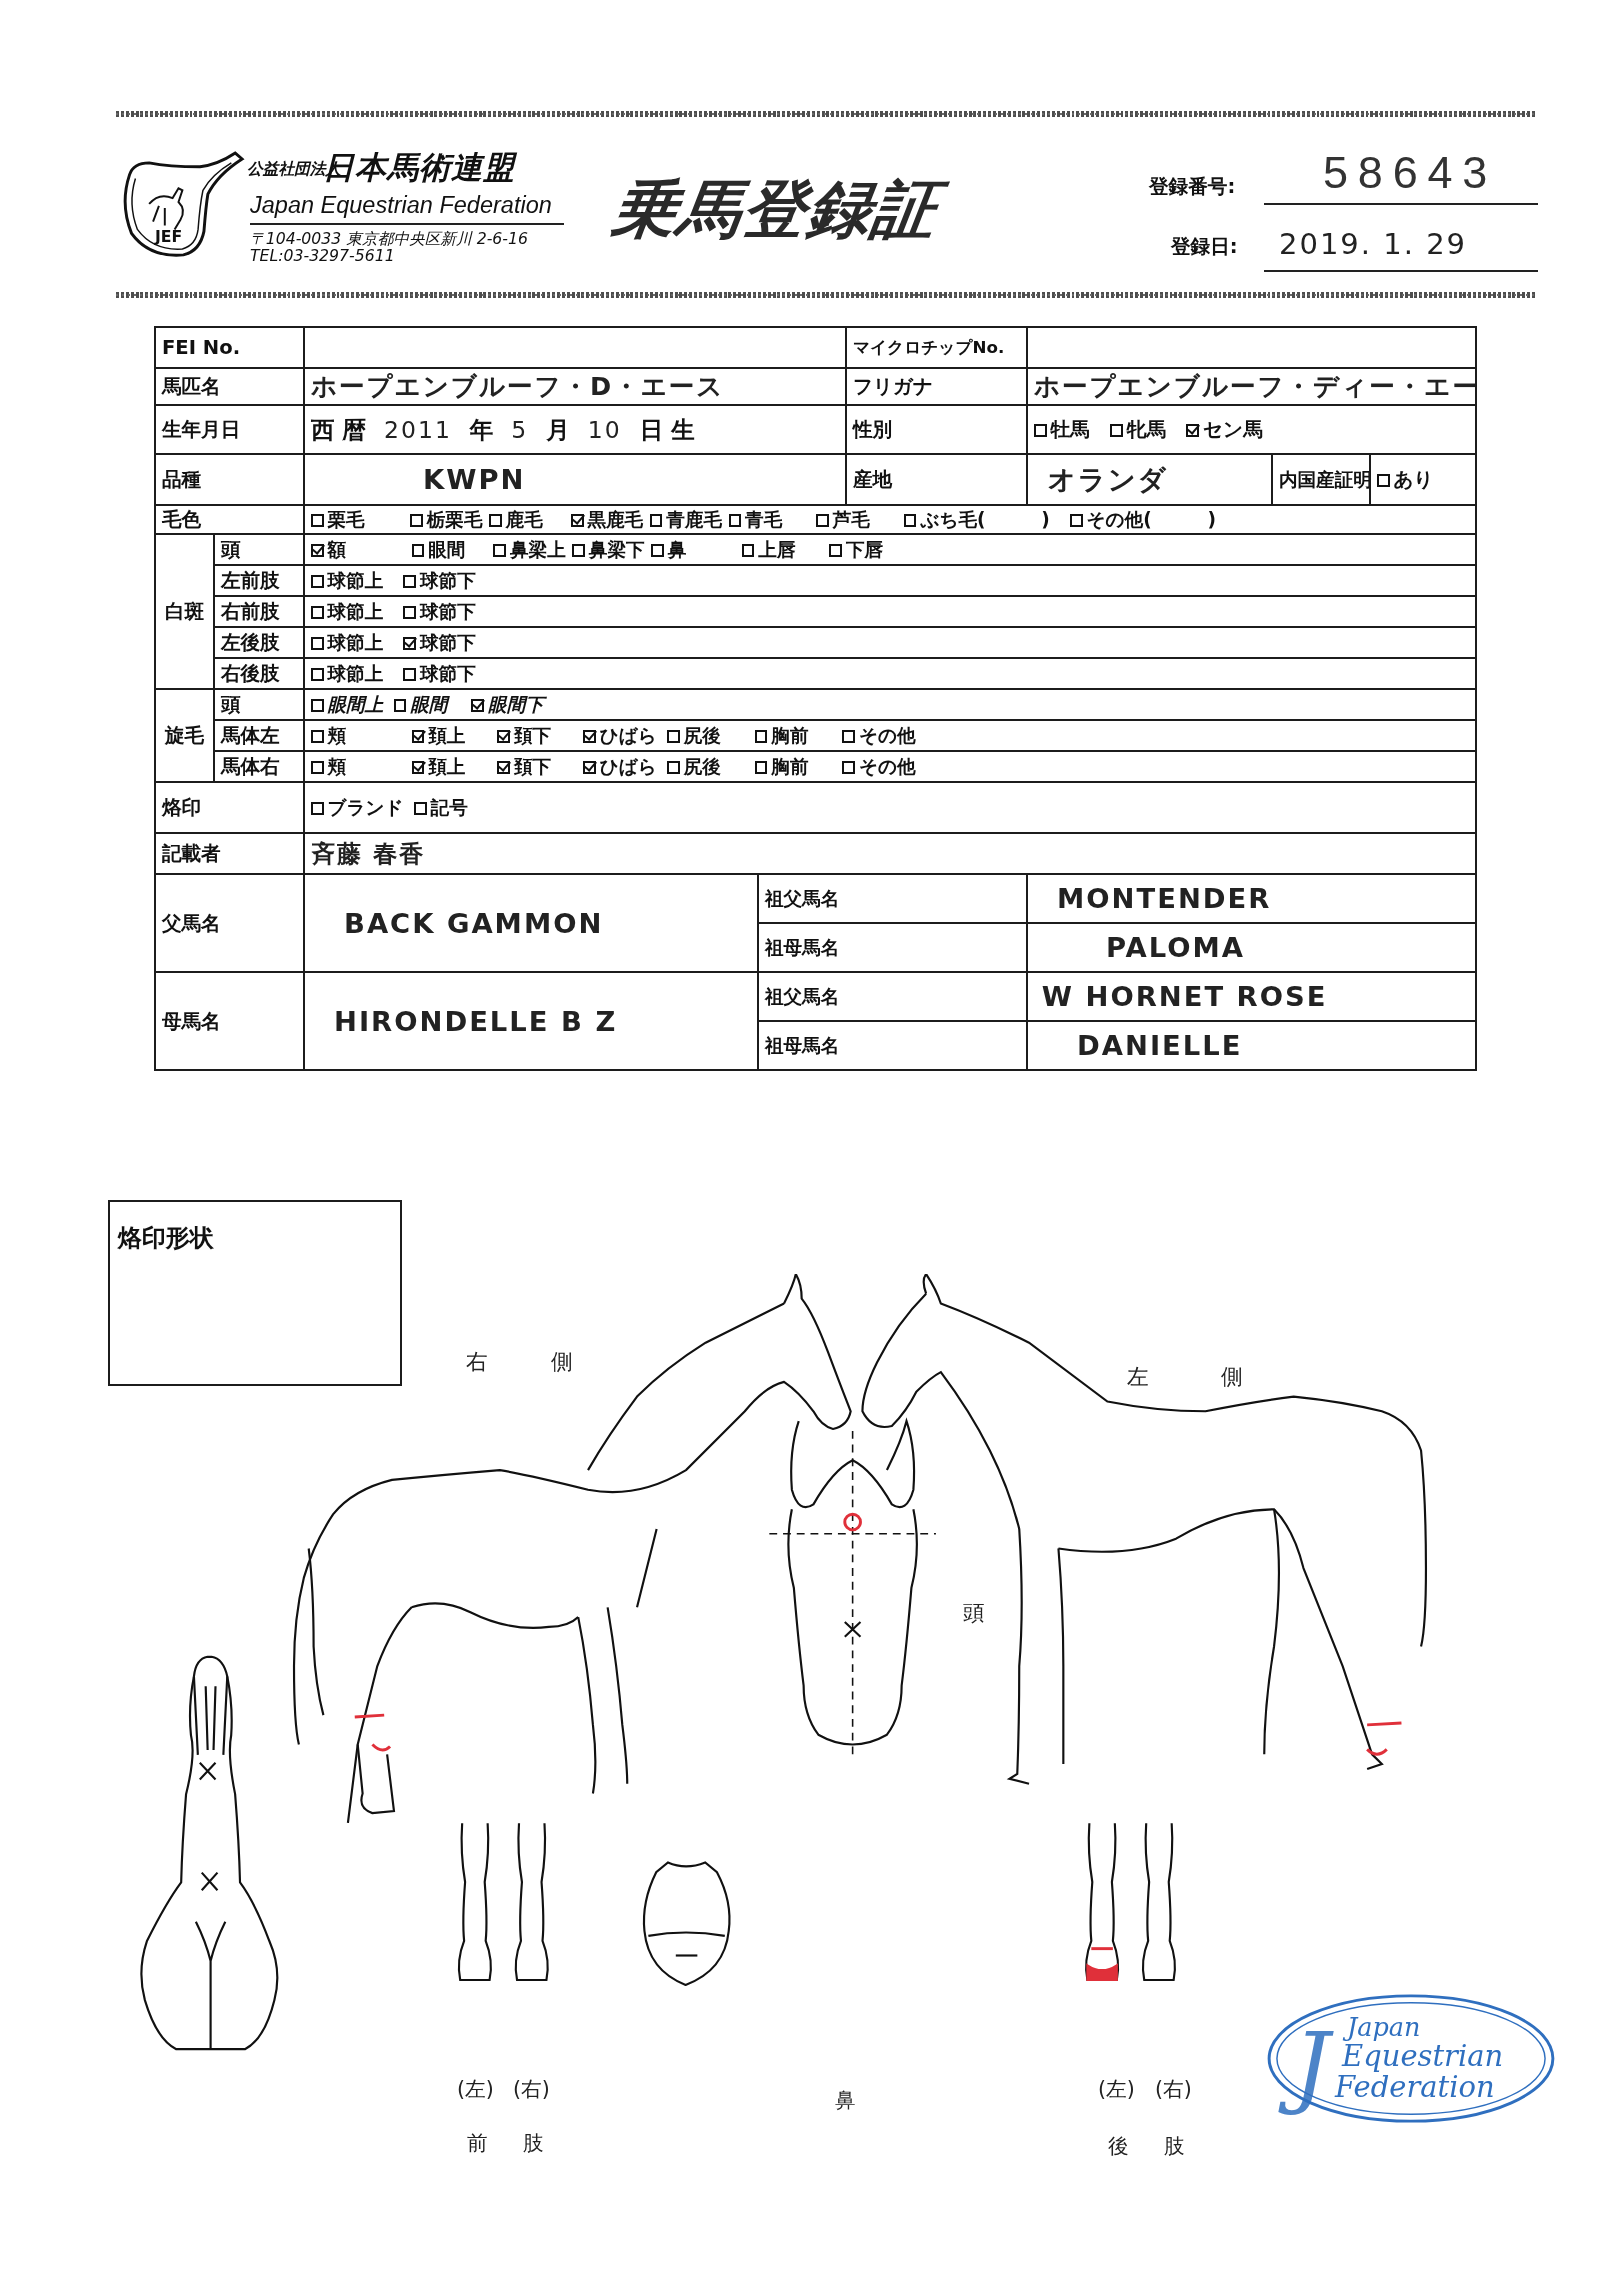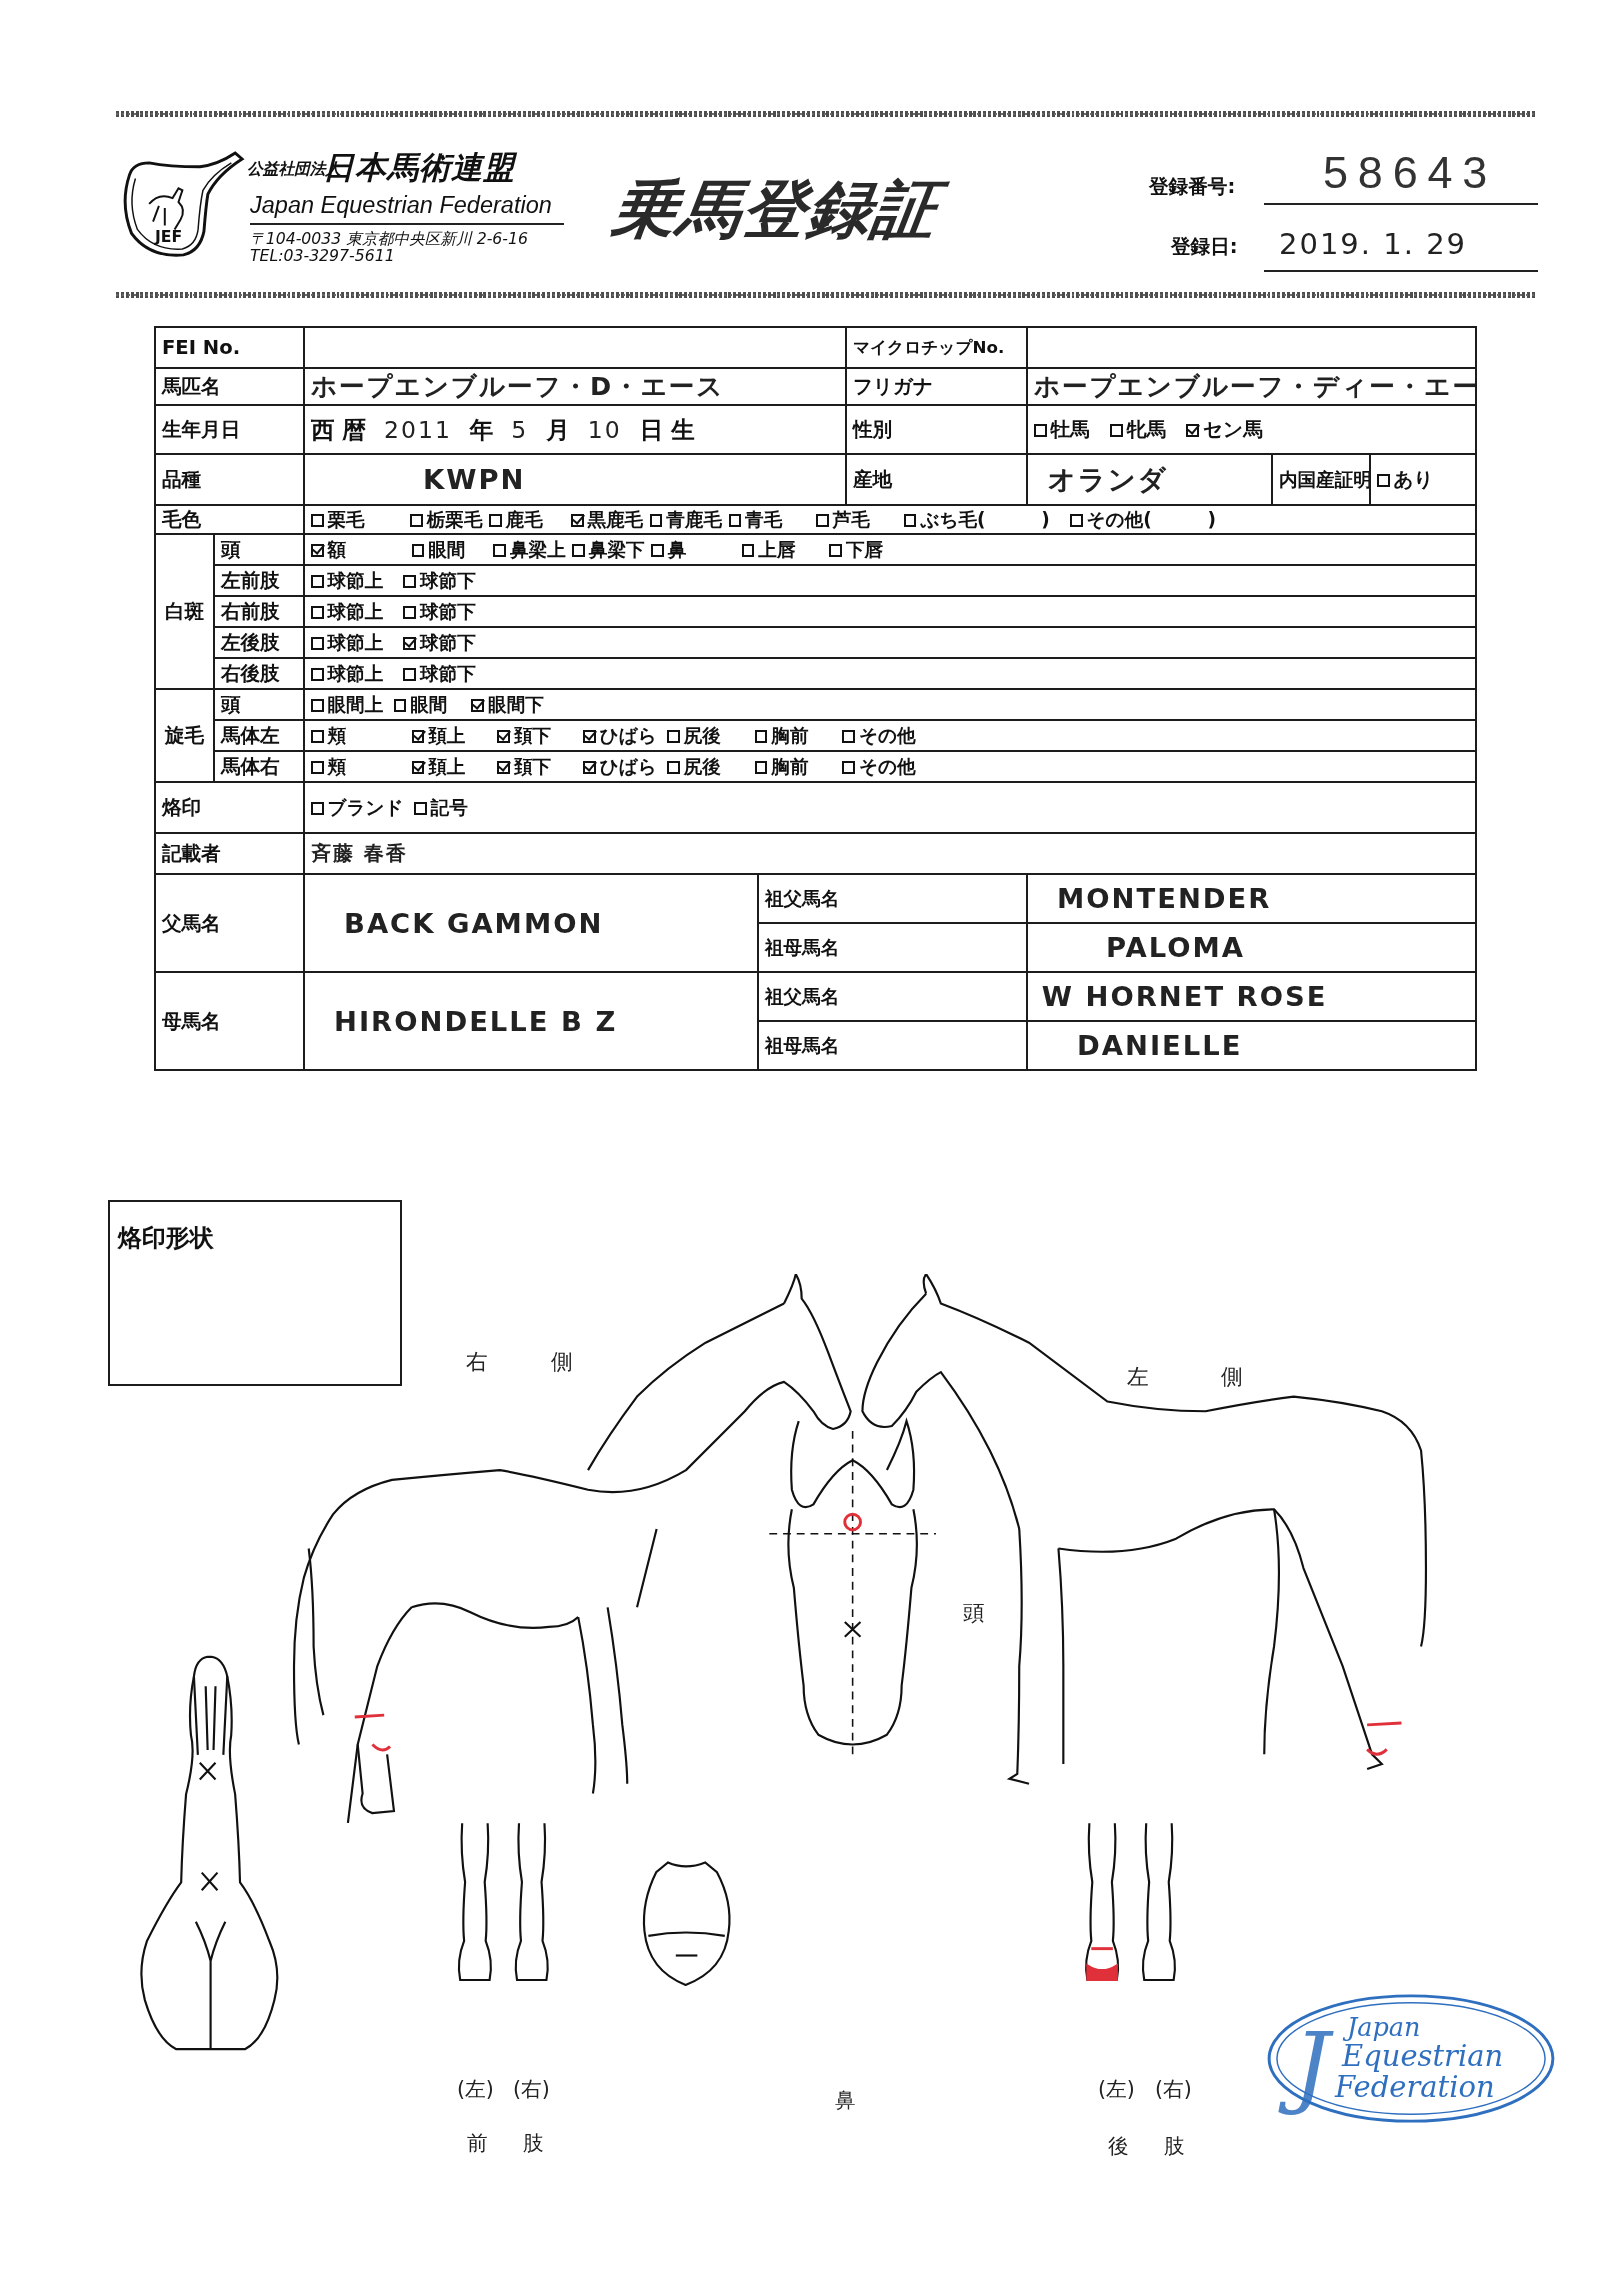--- a/index.html
+++ b/index.html
@@ -177,21 +177,21 @@
     <td class="lbl">右後肢</td>
     <td colspan="9" style="font-size:18.6px;">
       <span class="opt"><span class="cb"></span><span>球節上</span></span>
       <span class="opt"><span class="cb"></span><span>球節下</span></span>
     </td>
   </tr>
 
   <tr style="height:31px">
     <td rowspan="3" class="lbl" style="text-align:center;">旋毛</td>
     <td class="lbl">頭</td>
-    <td colspan="9" style="font-size:18.6px;">
+    <td colspan="9" style="font-size:18.6px;font-style:italic;">
       <span class="opt" style="margin-right:3.9px"><span class="cb"></span><span>眼間上</span></span>
       <span class="opt" style="margin-right:17.6px"><span class="cb"></span><span>眼間</span></span>
       <span class="opt"><span class="cb on"></span><span>眼間下</span></span>
     </td>
   </tr>
   <tr style="height:31px">
     <td class="lbl">馬体左</td>
     <td colspan="9" style="font-size:18.6px;">
       <span class="opt" style="margin-right:59px"><span class="cb"></span><span>頬</span></span>
       <span class="opt" style="margin-right:25.5px"><span class="cb on"></span><span>頚上</span></span>
@@ -218,21 +218,21 @@
   <tr style="height:51px">
     <td colspan="2" class="lbl">烙印</td>
     <td colspan="9" style="font-size:18.6px;">
       <span class="opt" style="margin-right:3.9px"><span class="cb"></span><span>ブランド</span></span>
       <span class="opt"><span class="cb"></span><span>記号</span></span>
     </td>
   </tr>
 
   <tr style="height:41px">
     <td colspan="2" class="lbl">記載者</td>
-    <td colspan="9" class="val hand" style="font-size:20px;">斉藤 春香</td>
+    <td colspan="9" class="val hand" style="font-size:24px;">斉藤 春香</td>
   </tr>
 
   <tr style="height:49px">
     <td colspan="2" rowspan="2" class="lbl">父馬名</td>
     <td colspan="3" rowspan="2" class="val hand" style="font-size:27.4px;padding-left:39px;">BACK GAMMON</td>
     <td colspan="2" class="lbl" style="font-size:18.6px;">祖父馬名</td>
     <td colspan="4" class="val hand" style="font-size:27.4px;padding-left:29px;">MONTENDER</td>
   </tr>
   <tr style="height:49px">
     <td colspan="2" class="lbl" style="font-size:18.6px;">祖母馬名</td>

